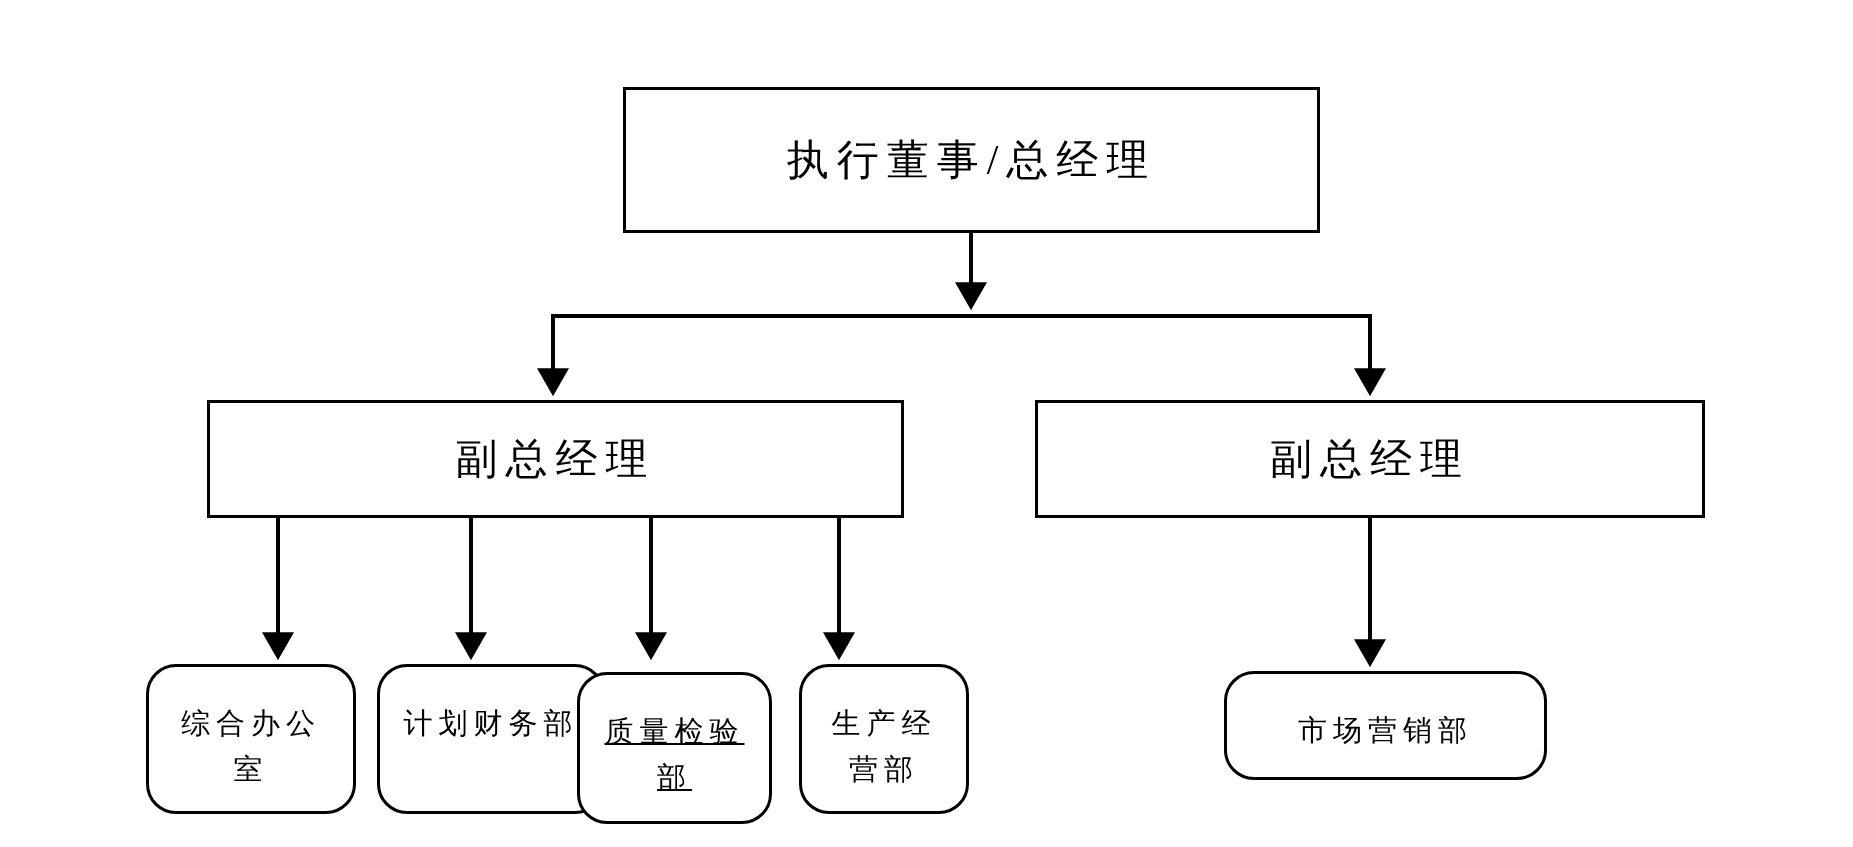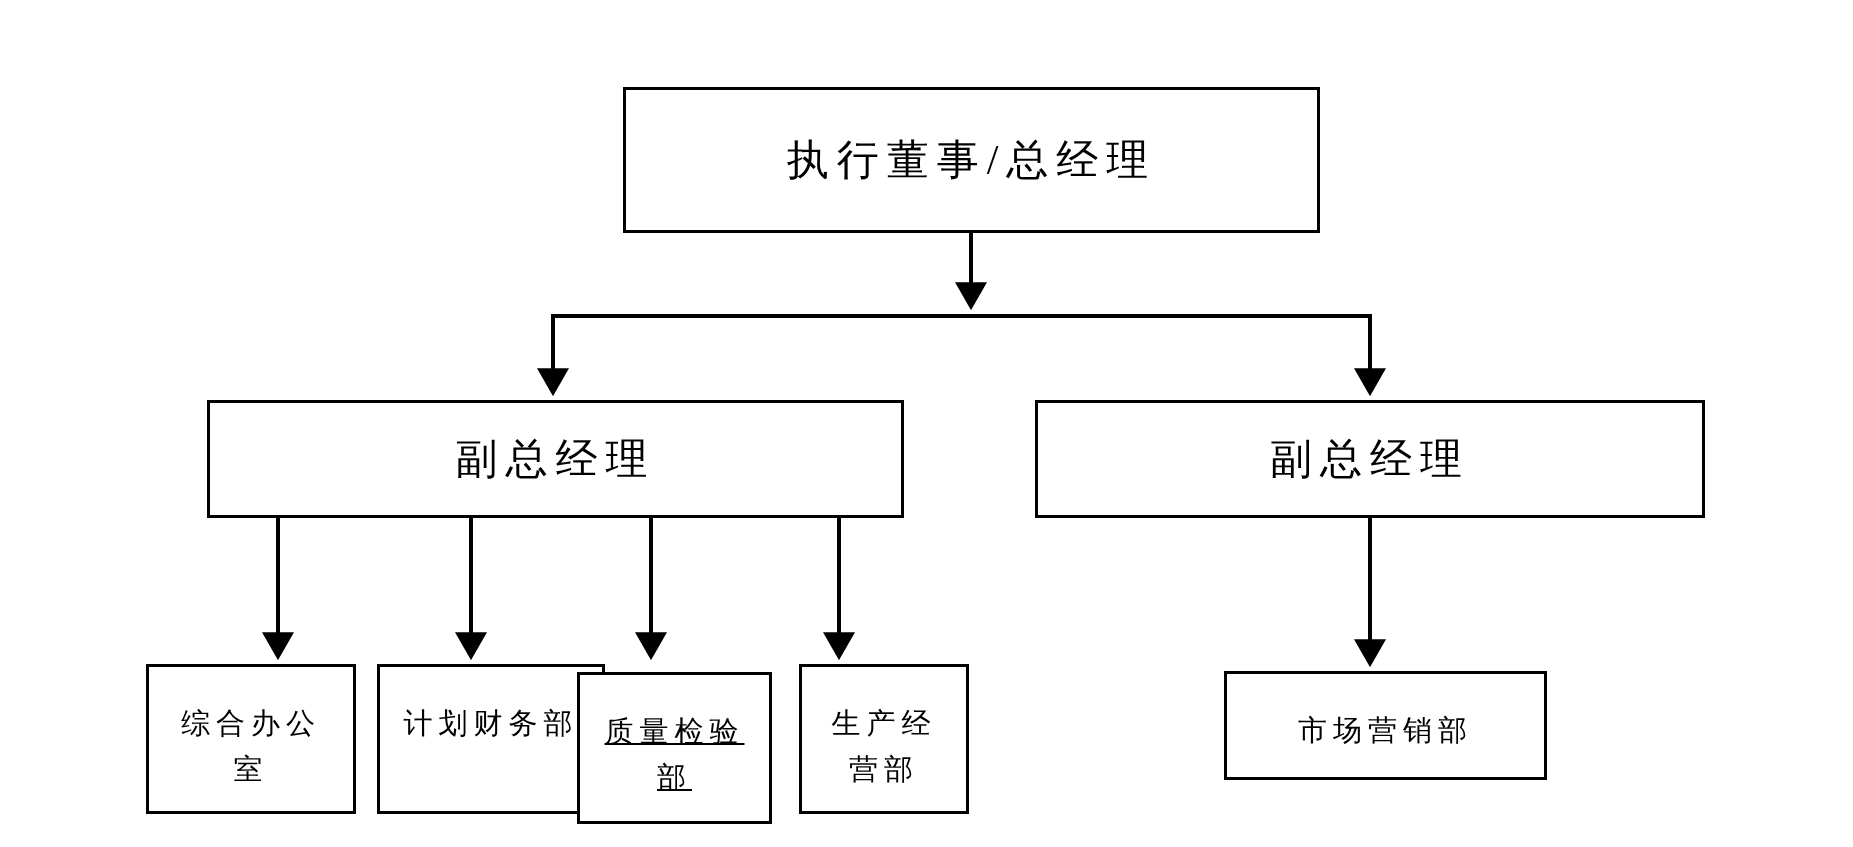--- a/index.html
+++ b/index.html
@@ -40,20 +40,21 @@
     letter-spacing: 8px;
     line-height: 1.1;
   }
   
   .node--small {
     justify-content: flex-start;
     padding-top: 33px;
     font-size: 29px;
     letter-spacing: 6px;
     line-height: 46px;
+    border-radius: 30px;
   }
   .node--root   { left: 623px;  top: 87px;  width: 697px; height: 146px; }
   .node--dleft  { left: 207px;  top: 400px; width: 697px; height: 118px; }
   .node--dright { left: 1035px; top: 400px; width: 670px; height: 118px; }
   .node--b1 { left: 146px;  top: 664px; width: 210px; height: 150px; }
   .node--b2 { left: 377px;  top: 664px; width: 228px; height: 150px; }
   .node--b3 { left: 577px;  top: 672px; width: 195px; height: 152px; text-decoration: underline; }
   .node--b4 { left: 799px;  top: 664px; width: 170px; height: 150px; }
   .node--mkt { left: 1212px; top: 671px; width: 323px; height: 109px; margin-left: 12px; }
 </style>

